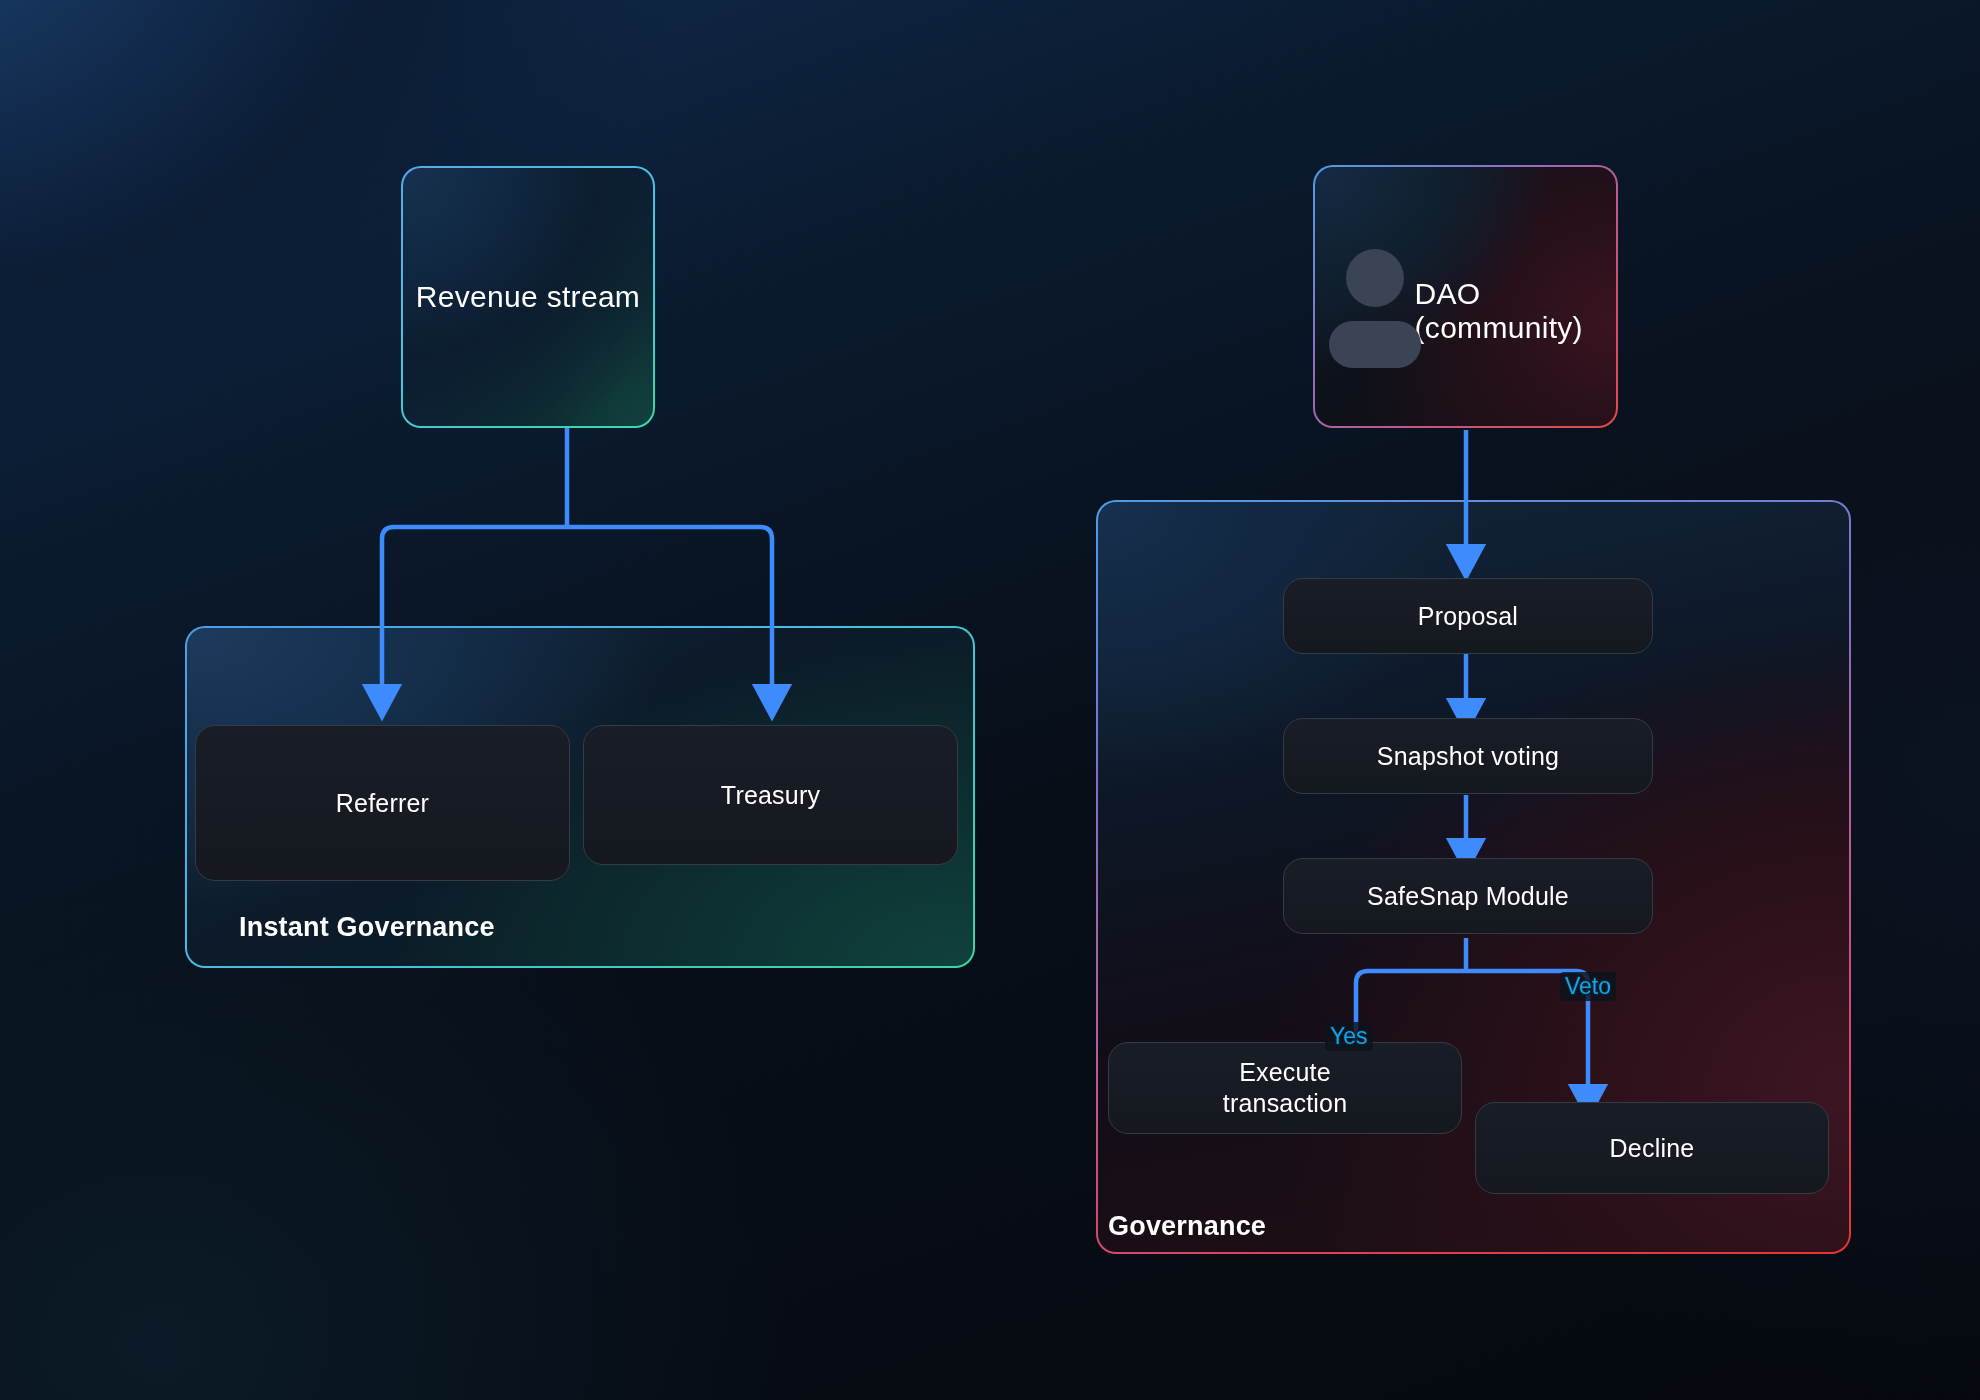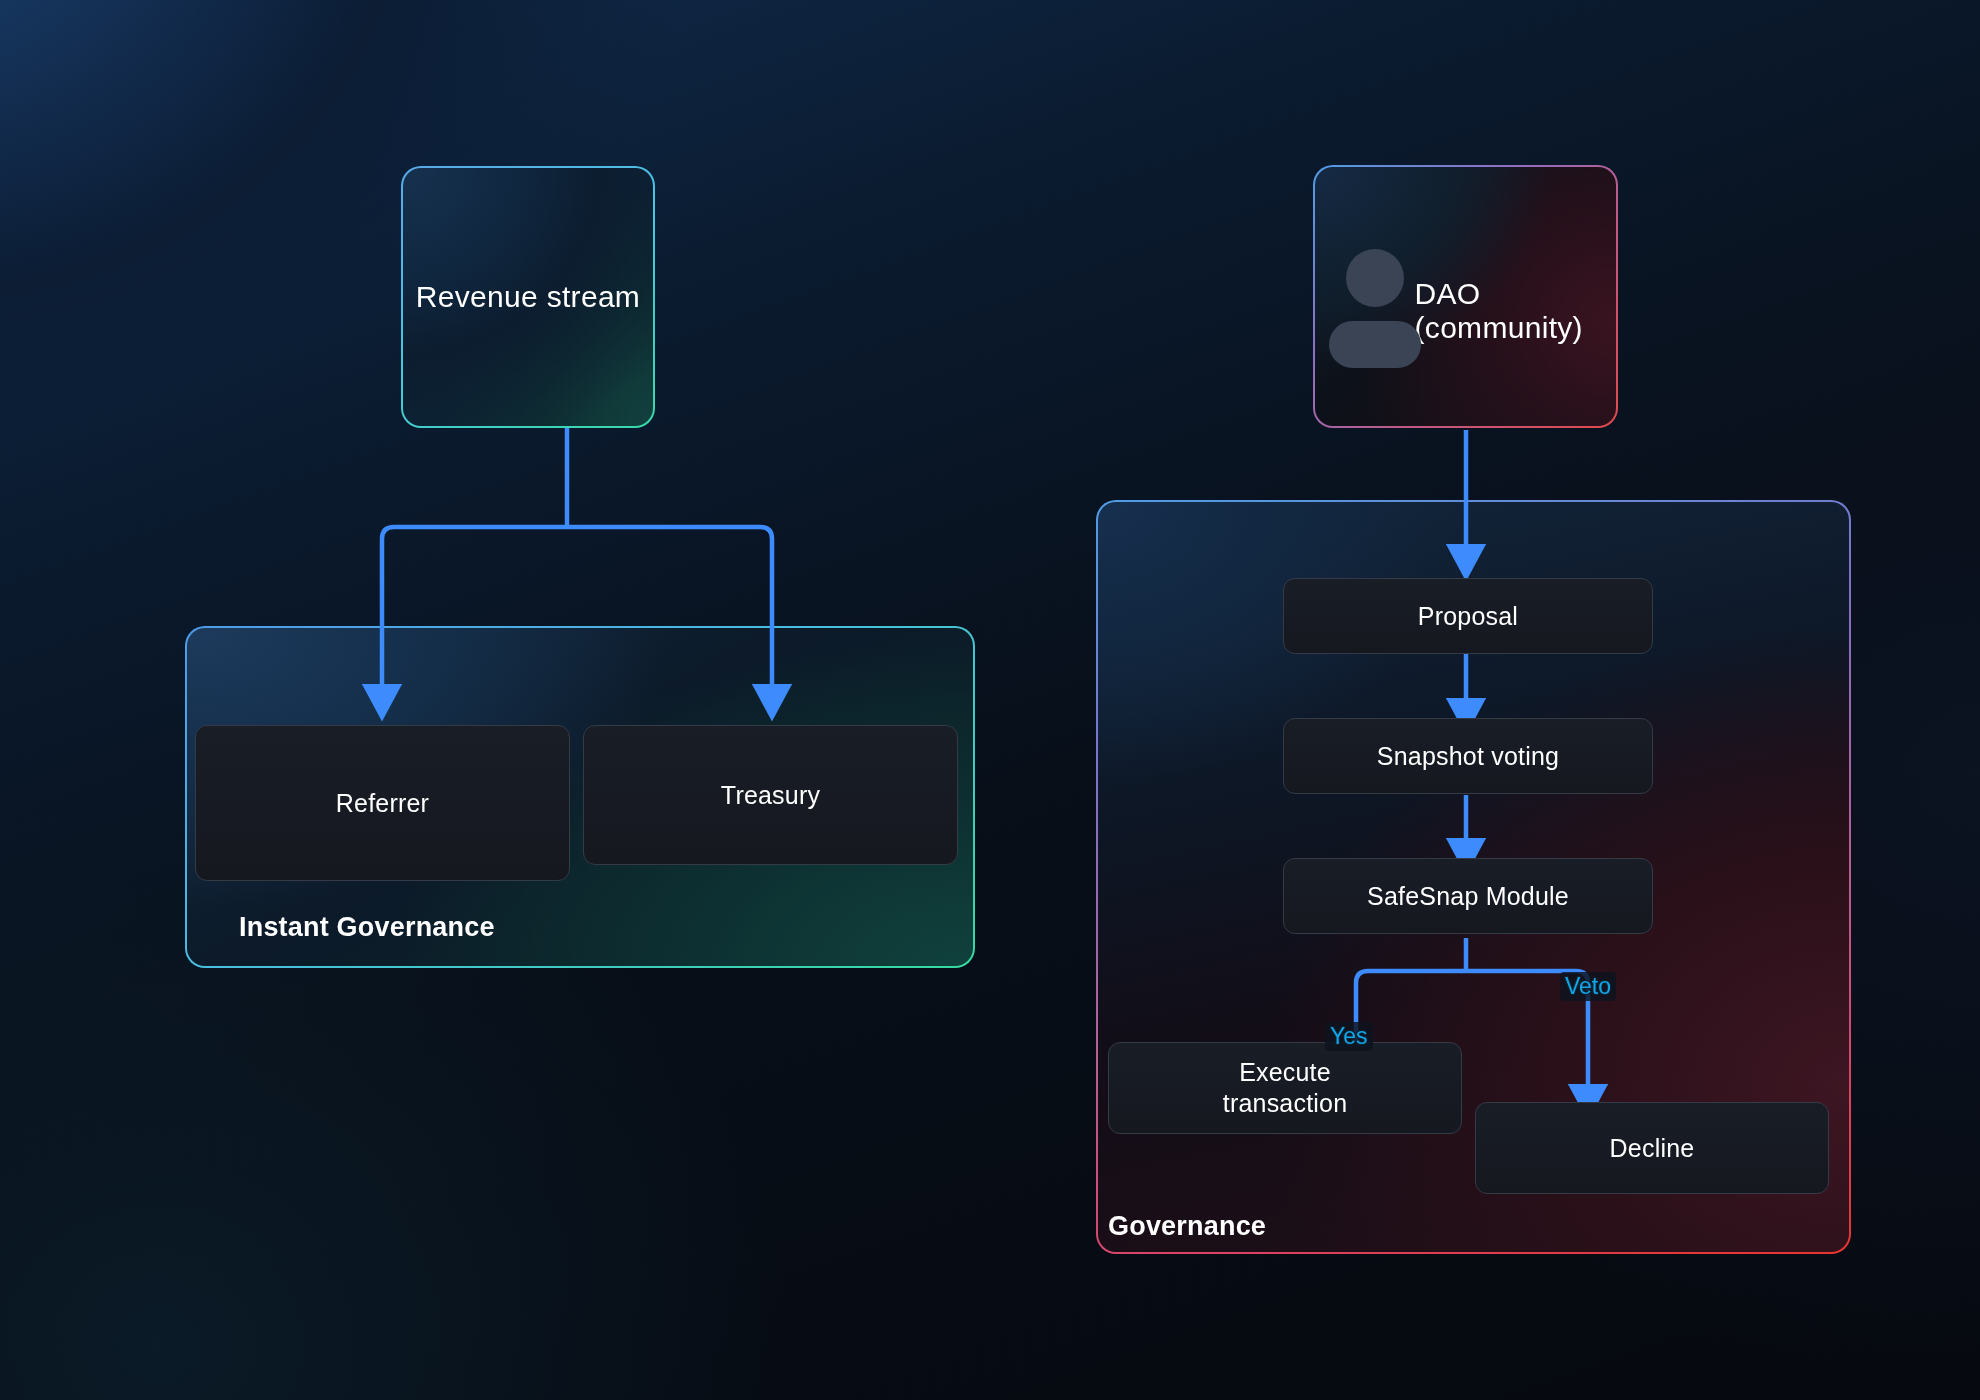--- a/index.html
+++ b/index.html
@@ -30,21 +30,21 @@
     mix-blend-mode: overlay;
     pointer-events: none;
   }
   #stage { position: absolute; inset: 0; }
 
   
   .node {
     position: absolute;
     background: linear-gradient(180deg, #191d26 0%, #15181f 100%);
     border: 1px solid #343a46;
-    border-radius: 12px;
+    border-radius: 20px;
     color: #ffffff;
     display: flex;
     align-items: center;
     justify-content: center;
     text-align: center;
     font-size: 25px;
     line-height: 1.24;
     letter-spacing: .2px;
     z-index: 4;
   }

